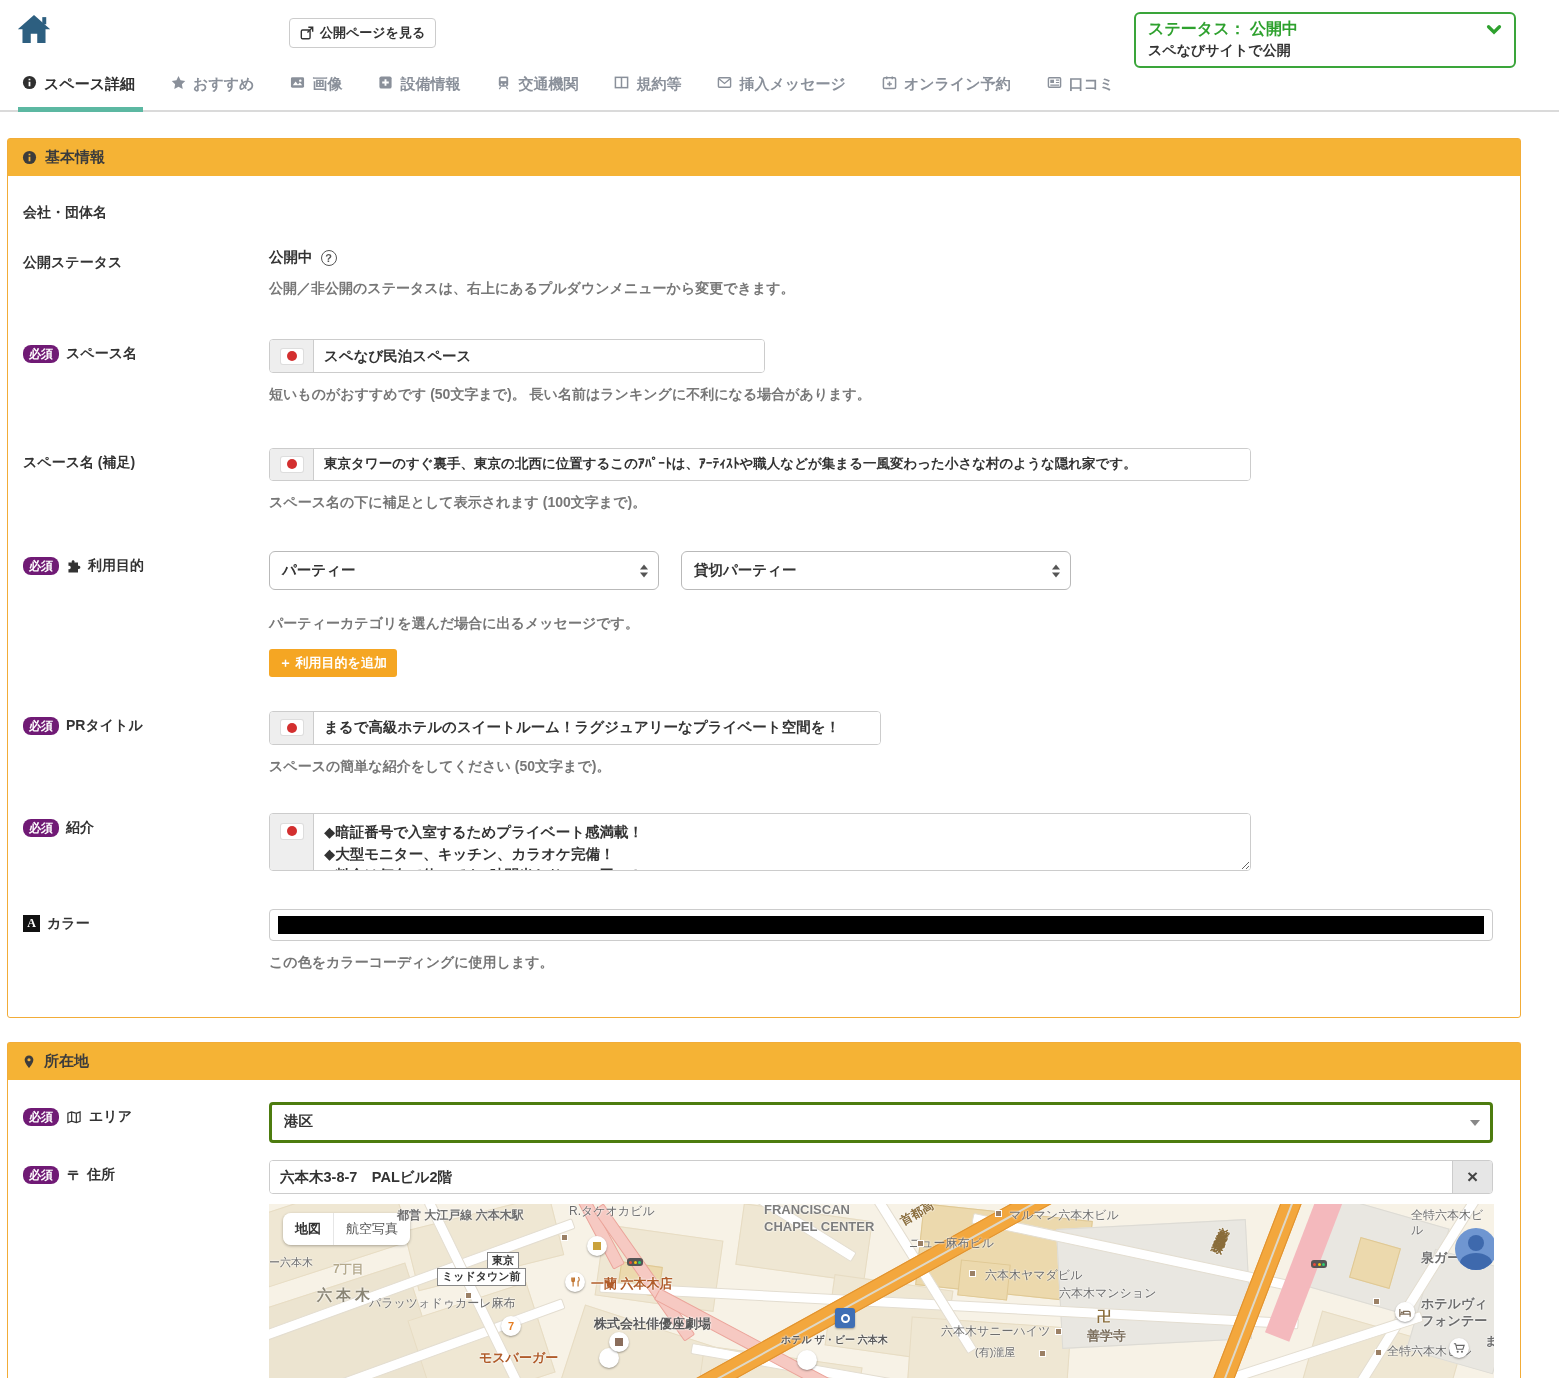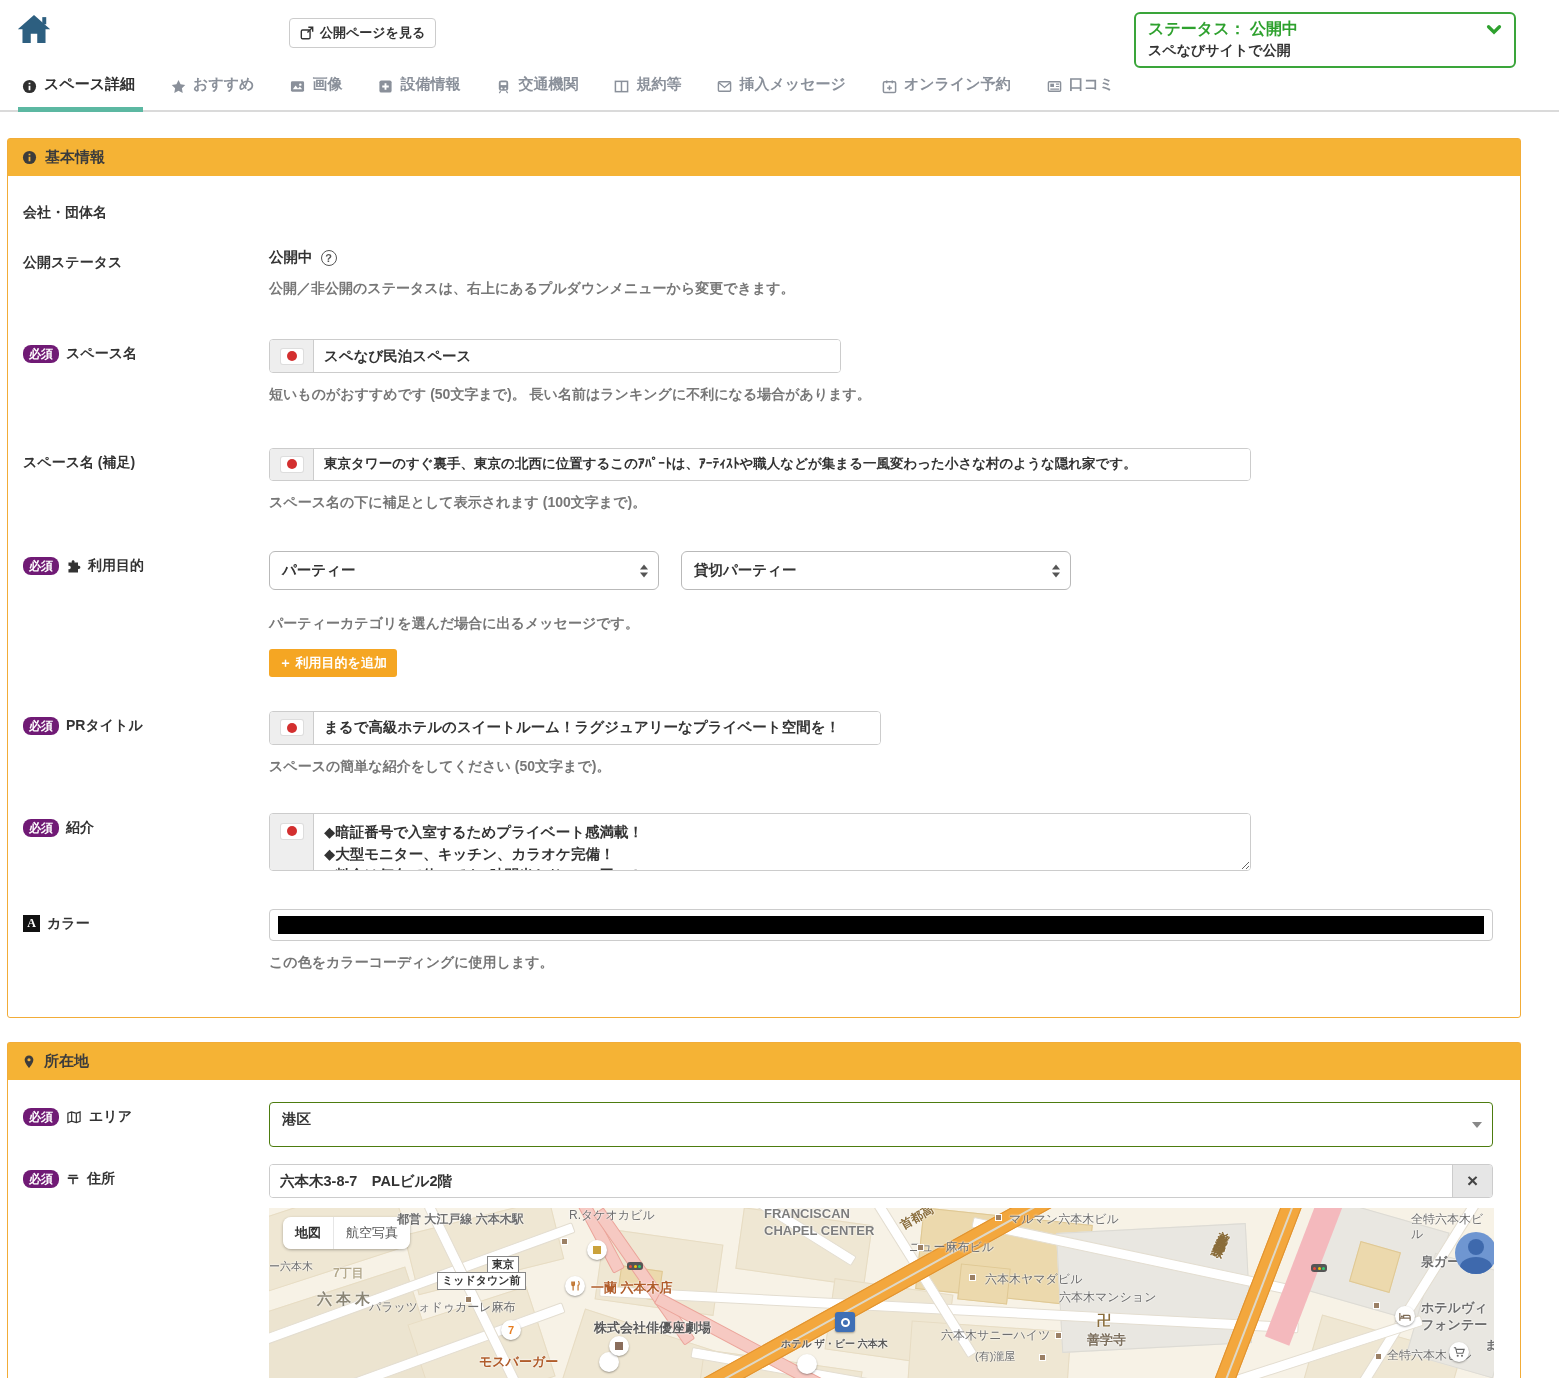--- a/index.html
+++ b/index.html
@@ -11,21 +11,21 @@
     border:1px solid #ccc; border-radius:4px; background:#fff; padding:5px 10px;
     font-size:13px; font-weight:700; color:#333; cursor:pointer; }
   .statusbox { position:absolute; right:43px; top:12px; width:382px; border:2px solid #3aa53a;
     border-radius:6px; background:#fff; padding:5px 12px 6px; cursor:pointer; }
   .statusbox .l1 { display:flex; align-items:center; justify-content:space-between;
     color:#2ea12e; font-weight:700; font-size:16px; }
   .statusbox .l2 { color:#333; font-weight:700; font-size:14px; margin-top:2px; }
 
   .tabs { display:flex; align-items:flex-end; gap:36px; padding:0 0 0 22px; height:54px;
     border-bottom:2px solid #dadada; }
-  .tab { position:relative; display:flex; align-items:flex-end; gap:7px; padding-bottom:16px;
+  .tab { position:relative; display:flex; align-items:flex-start; gap:7px; padding-bottom:16px;
     font-size:15px; font-weight:700; color:#8a909a; cursor:pointer; white-space:nowrap; }
   .tab svg { width:15px; height:15px; }
   .tab.active { color:#2f2f2f; }
   .tab.active::after { content:""; position:absolute; left:-4px; right:-8px; bottom:-2px;
     height:5px; background:#5cb8a2; }
 
   .section { margin:26px 38px 0 7px; border:1px solid #f2ac38; border-radius:3px; background:#fff; }
   .sechdr { background:#f5b335; padding:9px 14px; display:flex; align-items:center; gap:8px;
     font-size:15px; font-weight:700; color:#3c3c3c; }
   .secbody { padding:22px 27px 44px 15px; }
@@ -55,22 +55,22 @@
   .addbtn { display:inline-block; margin-top:14px; background:#f5a623; color:#fff;
     font-size:13px; font-weight:700; padding:5px 10px; border-radius:3px; cursor:pointer; }
   .qmark { display:inline-flex; width:16px; height:16px; border:1.5px solid #555; border-radius:50%;
     align-items:center; justify-content:center; font-size:11px; font-weight:700; color:#555; margin-left:8px; }
   .aicon { display:inline-flex; width:17px; height:17px; background:#111; color:#fff;
     align-items:center; justify-content:center; font-size:12px; font-weight:700;
     font-family:"Liberation Serif","DejaVu Serif",serif; }
   .colorbox { width:100%; height:32px; border:1px solid #ccc; border-radius:4px; padding:6px 8px;
     background:#fff; cursor:pointer; }
   .colorbox .sw { width:100%; height:100%; }
-  .s2box { position:relative; border:1px solid #4d7c0f; border-radius:4px; background:#fff;
-    padding:7px 26px 17px 12px; font-size:14.5px; font-weight:700; cursor:pointer; }
+  .s2box { position:relative; border:3px solid #4d7c0f; border-radius:4px; background:#fff;
+    padding:7px 26px 9px 12px; font-size:14.5px; font-weight:700; cursor:pointer; }
   .s2caret { position:absolute; right:10px; top:50%; transform:translateY(-50%); width:0; height:0;
     border-left:5px solid transparent; border-right:5px solid transparent; border-top:6px solid #888; }
   .clrgroup { display:flex; border:1px solid #ccc; border-radius:4px; overflow:hidden; }
   .clrgroup .itext { border:none; }
   .xaddon { width:40px; flex:0 0 40px; background:#e6e6e6; border-left:1px solid #ccc;
     display:flex; align-items:center; justify-content:center; font-size:19px; font-weight:900;
     color:#444; cursor:pointer; }
 
   
   .map { position:relative; margin-top:10px; width:1225px; height:217px; overflow:hidden;
@@ -240,21 +240,21 @@
         <div class="help">公開／非公開のステータスは、右上にあるプルダウンメニューから変更できます。</div>
       </div>
     </div>
 
     <div class="row" style="margin-top:40px;">
       <div class="lbl">
         <span class="req">必須</span>
         <span>スペース名</span>
       </div>
       <div class="ctl">
-        <div class="igroup" style="width:572px;">
+        <div class="igroup" style="width:496px;">
           <span class="iaddon">
               <span class="flag">
                 <i></i>
               </span>
             </span>
           <input class="itext" type="text" value="スペなび民泊スペース" style="">
         </div>
         <div class="help" style="max-width:620px;">短いものがおすすめです (50文字まで)。 長い名前はランキングに不利になる場合があります。</div>
       </div>
     </div>

